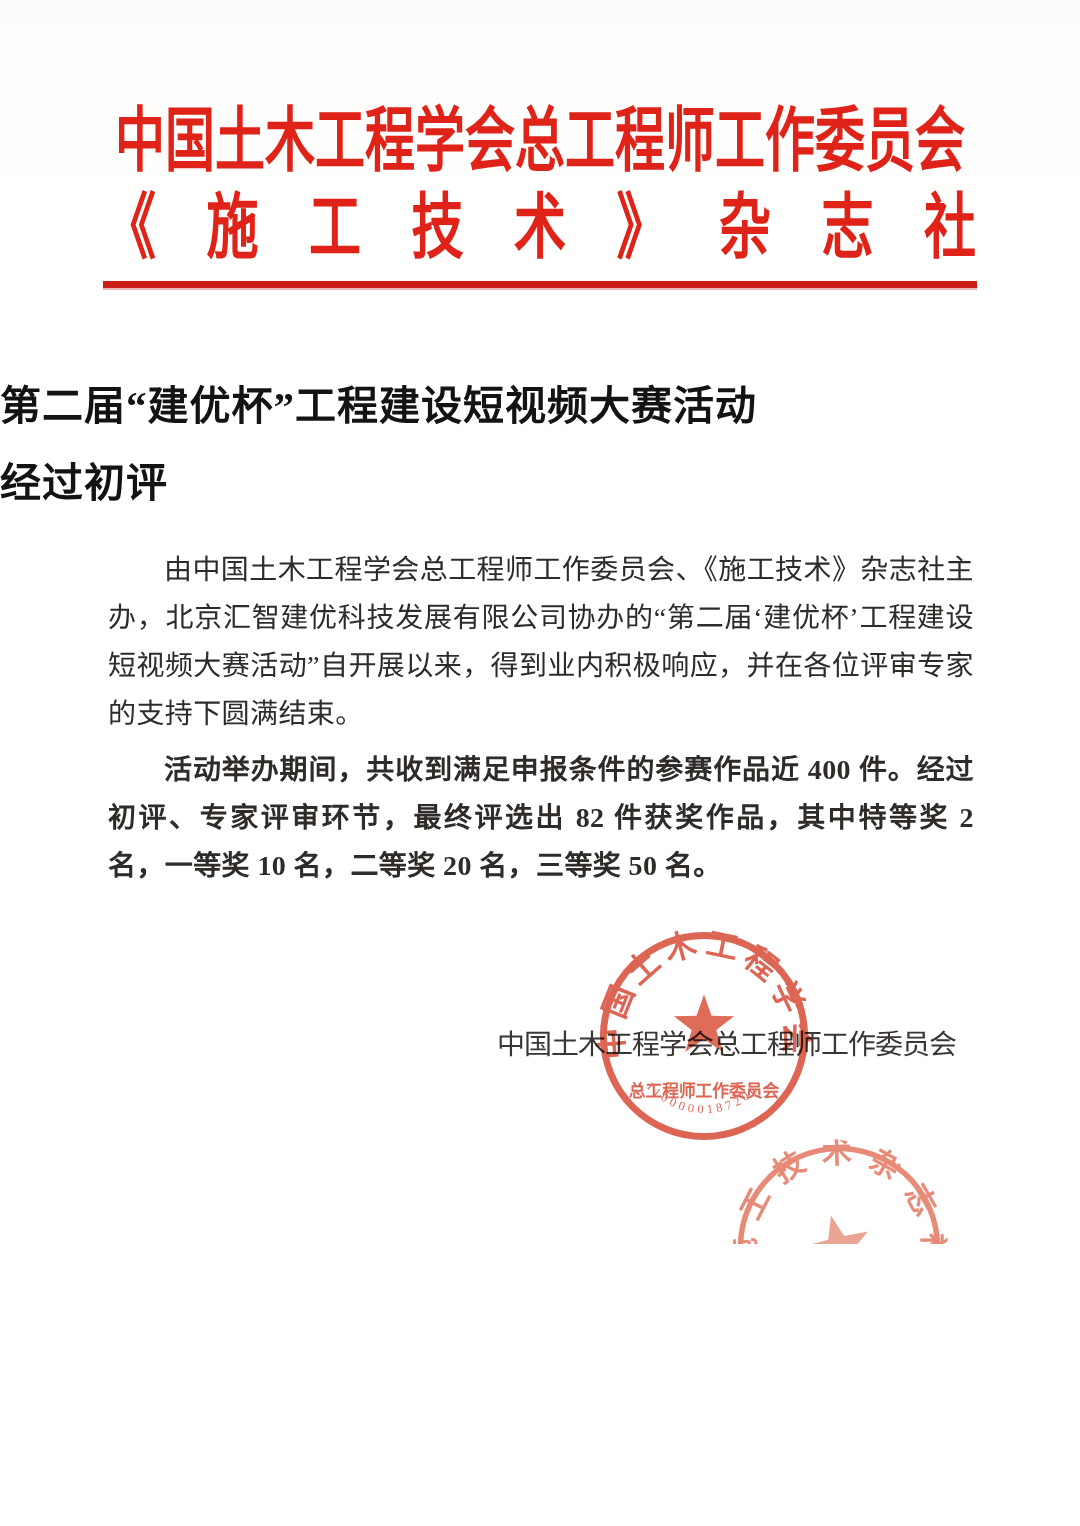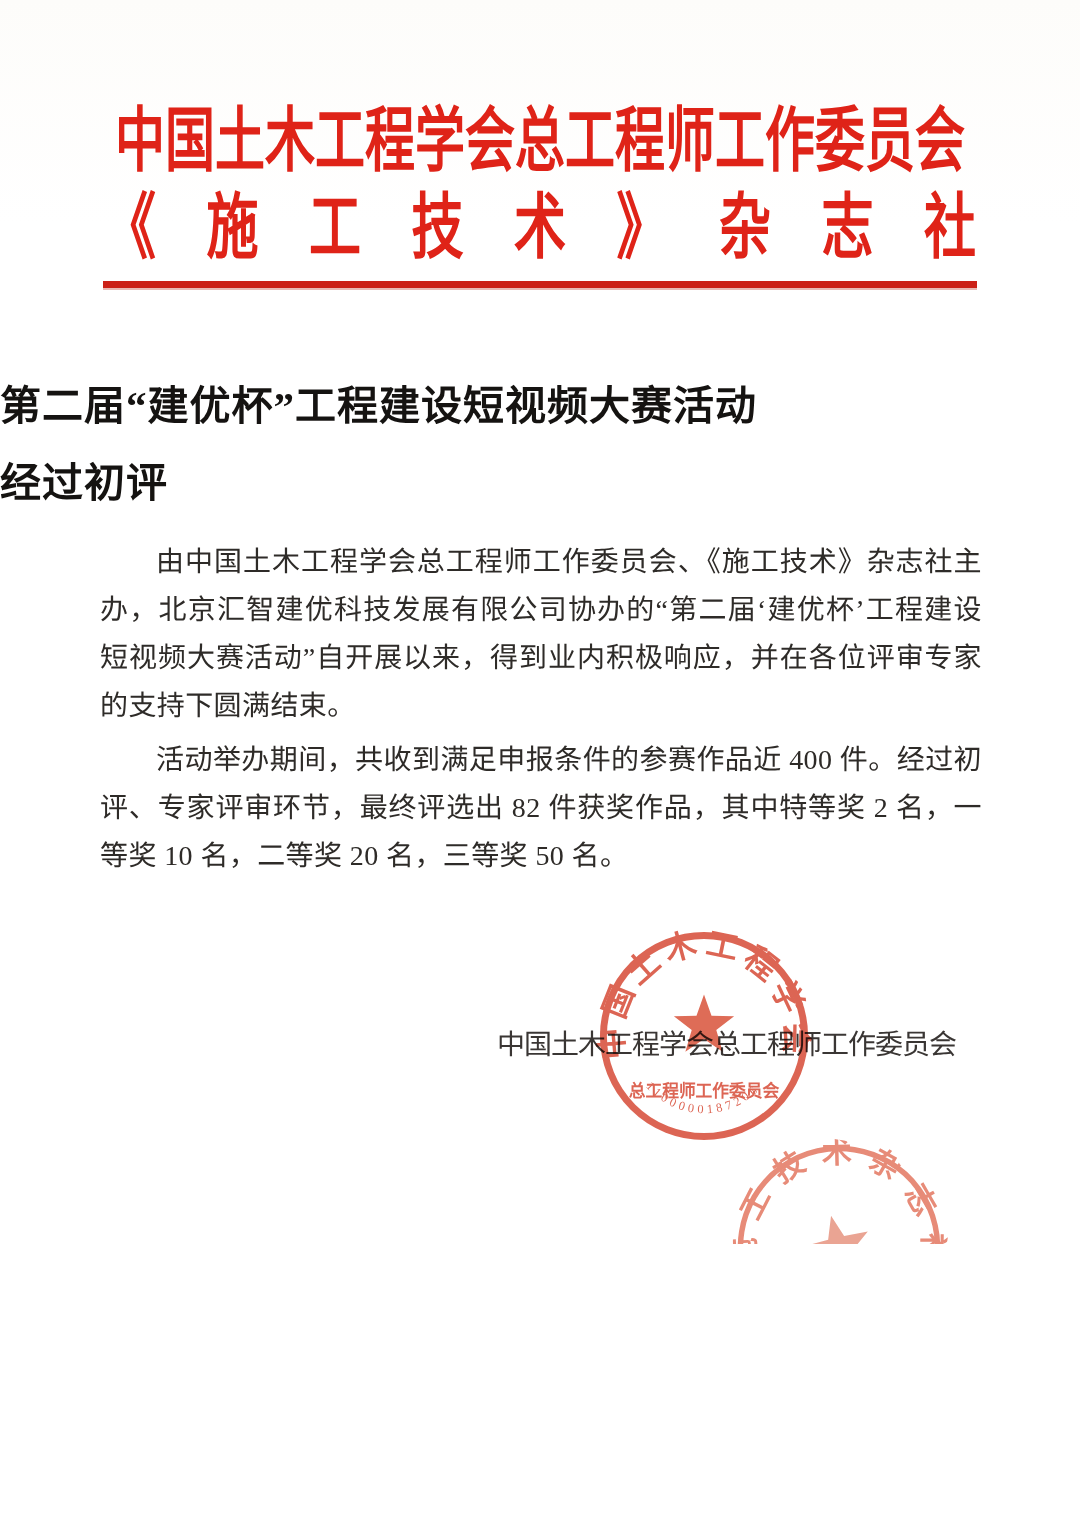--- a/index.html
+++ b/index.html
@@ -38,22 +38,22 @@
     text-align:left; color:#151311; font-weight:bold;
     font-size:41px; line-height:77px; letter-spacing:1px;
   }
 
   
   .body-text {
     position:absolute; top:538px; left:100px; width:882px;
     font-size:28px; line-height:48px; color:#2e2b28;
     text-align:justify; letter-spacing:0.4px;
   }
-  .body-text p { margin:0; text-indent:2em; }
-  .body-text p + p { margin-top:6px; }
+  .body-text p { margin:8px; text-indent:2em; }
+  .body-text p + p { margin-top:6px;font-weight:bold; }
 
   
   .sig-1 {
     position:absolute; top:1022px; right:124px;
     font-size:28px; color:#3a3634; letter-spacing:-1px; white-space:nowrap;
   }
   .sig-2 {
     position:absolute; top:1246px; right:129px;
     font-size:27px; color:#3a3634; letter-spacing:0px; white-space:nowrap;
   }

